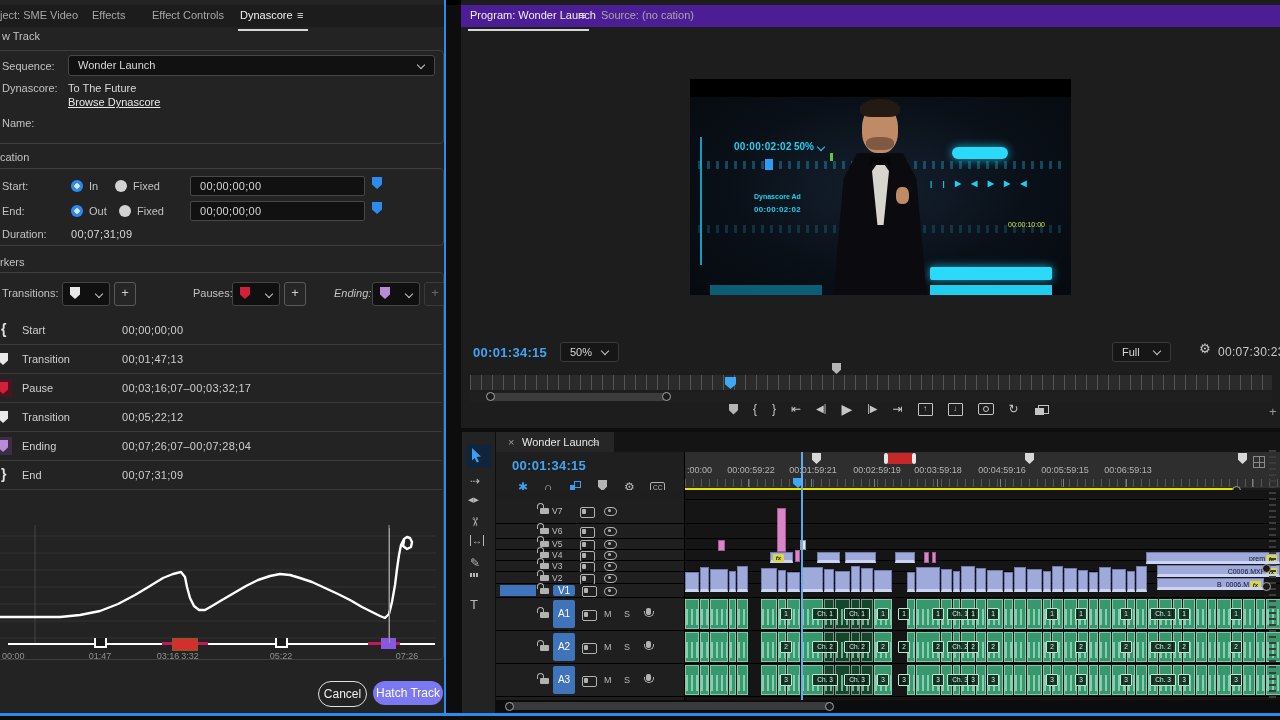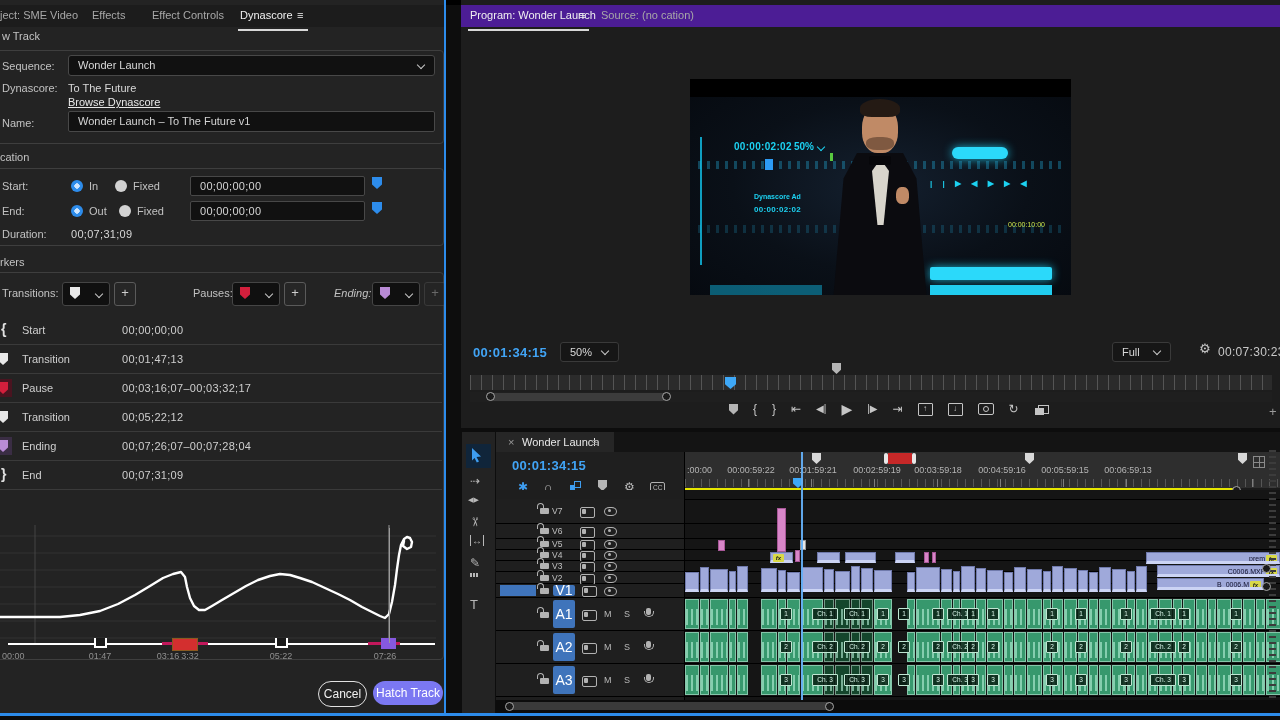--- a/index.html
+++ b/index.html
@@ -82,21 +82,21 @@
   #tl-ticks{position:absolute;left:0;top:27px;width:595px;height:8px;
       background:repeating-linear-gradient(90deg,#565656 0 1px,transparent 1px 8px),
                  repeating-linear-gradient(90deg,#7e7e7e 0 1px,transparent 1px 63px);}
   #tl-yellow{position:absolute;left:189px;top:56px;width:552px;height:2px;background:#e6e600;}
   .rlabel{position:absolute;top:13px;font-size:9px;color:#b4b4b4;transform:translateX(-50%);white-space:nowrap;}
   .rlabel.first{transform:none;}
   #track-headers{position:absolute;left:0;top:58px;width:188px;height:211px;background:#1e1e1e;border-right:1px solid #000;}
   #clips{position:absolute;left:189px;top:58px;width:595px;height:211px;background:#151515;overflow:hidden;}
   .hrow{position:absolute;left:0;width:188px;border-bottom:1px solid #000;background:#1f1f1f;}
   .tname{position:absolute;left:56px;color:#c0c0c0;font-size:8.5px;}
-  .abadge{position:absolute;left:57px;width:22px;background:#3f74bb;border-radius:2px;color:#fff;font-size:14px;text-align:center;}
+  .abadge{position:absolute;left:57px;width:22px;background:#3f74bb;border-radius:2px;color:#fff;font-size:10px;text-align:center;}
   .icon-lock{position:absolute;width:9px;height:6px;background:#b2b2b2;border-radius:1px;}
   .icon-lock::before{content:"";position:absolute;left:-3px;top:-5px;width:5px;height:5px;border:1.5px solid #b2b2b2;border-bottom:none;border-radius:4px 4px 0 0;}
   .icon-eye{position:absolute;width:11px;height:7px;border:1px solid #b2b2b2;border-radius:50%/60%;}
   .icon-eye::after{content:"";position:absolute;left:3px;top:1.2px;width:3px;height:3px;background:#b2b2b2;border-radius:50%;}
   .icon-target{position:absolute;width:13px;height:9px;border:1px solid #b2b2b2;border-radius:2px;}
   .icon-target::after{content:"";position:absolute;left:1px;top:1px;width:4px;height:5px;background:#b2b2b2;border-radius:1px;}
   .icon-mic{position:absolute;width:5px;height:7px;background:#b2b2b2;border-radius:2px;}
   .icon-mic::after{content:"";position:absolute;left:-2.5px;top:3px;width:8px;height:5px;border:1px solid #b2b2b2;border-top:none;border-radius:0 0 6px 6px;}
   .ms{position:absolute;font-size:9px;color:#b8b8b8;}
   .clip{position:absolute;box-sizing:border-box;}
@@ -141,21 +141,20 @@
 
     <div class="groupbox" style="top:50px;height:92px;"></div>
     <span class="abs lbl" style="left:2px;top:60px;">Sequence:</span>
     <div class="select" style="left:68px;top:55px;width:356px;height:19px;">
       <span>Wonder Launch</span><span class="chev"></span>
     </div>
     <span class="abs lbl" style="left:2px;top:82px;">Dynascore:</span>
     <span class="abs val" style="left:68px;top:82px;">To The Future</span>
     <a class="abs link" style="left:68px;top:96px;">Browse Dynascore</a>
     <span class="abs lbl" style="left:2px;top:117px;">Name:</span>
-    <div class="input" style="left:68px;top:111px;width:356px;height:19px;">Wonder Launch – To The Future v1</div>
 
     <div class="abs lbl" style="left:0;top:151px;">cation</div>
     <div class="groupbox" style="top:168px;height:76px;"></div>
     <span class="abs lbl" style="left:2px;top:180px;">Start:</span>
     <span class="radio sel" style="left:71px;top:180px;"></span>
     <span class="abs lbl" style="left:89px;top:180px;">In</span>
     <span class="radio" style="left:115px;top:180px;"></span>
     <span class="abs lbl" style="left:133px;top:180px;">Fixed</span>
     <div class="input tc" style="left:190px;top:176px;width:164px;height:18px;">00;00;00;00</div>
     <span class="icon-shield abs" style="left:372px;top:177px;background:#2d8ceb;"></span>
@@ -244,21 +243,21 @@
           <div class="u-marker" style="left: 275px;"></div>
           <div style="position: absolute; left: 162px; top: 117px; width: 46px; height: 3px; background: rgb(194, 24, 91);"></div>
           <div style="position: absolute; left: 172px; top: 113px; width: 24px; height: 11px; background: rgb(211, 47, 47); border: 1px solid rgb(138, 90, 32);"></div>
           <div style="position: absolute; left: 368px; top: 117px; width: 32px; height: 3px; background: rgb(194, 24, 91);"></div>
           <div style="position: absolute; left: 381px; top: 113px; width: 15px; height: 11px; background: rgb(134, 89, 224);"></div>
           <div class="axlabel left" style="left: 2px;">00:00</div>
           <div class="axlabel" style="left: 100px;">01:47</div>
           <div class="axlabel" style="left: 168px;">03:16</div>
           <div class="axlabel" style="left: 190px;">3:32</div>
           <div class="axlabel" style="left: 281px;">05:22</div>
-          <div class="axlabel" style="left: 385px;">07:26</div>
+          <div class="axlabel" style="left: 407px;">07:26</div>
         </div>
     </div>
     <div id="graph-playhead"></div>
 
     <div class="pill" style="left:318px;top:681px;width:47px;border:1.5px solid #e2e2e2;color:#f0f0f0;background:#232323;">Cancel</div>
     <div class="pill" style="left:373px;top:681px;width:70px;background:#7b78f2;color:#fff;">Hatch Track</div>
   </div>
   <div id="lp-blue-right"></div>
 
   <div id="program-panel">

